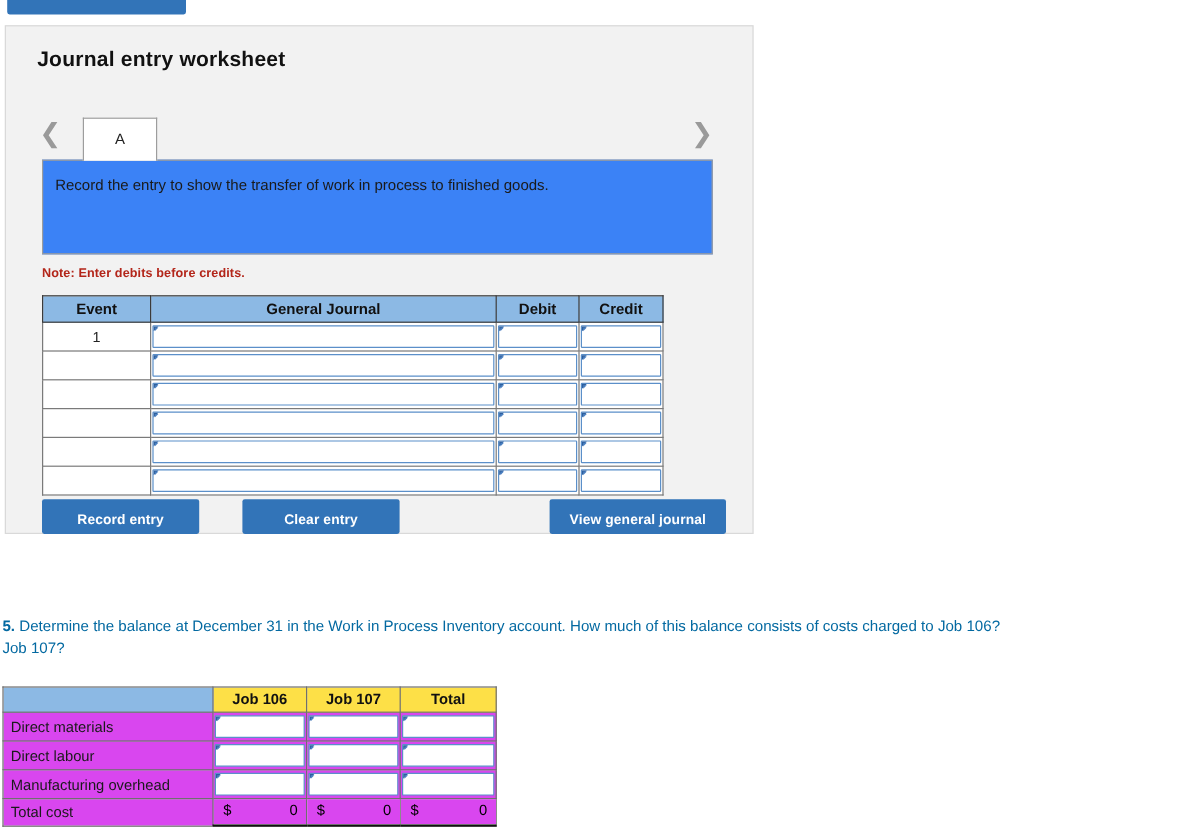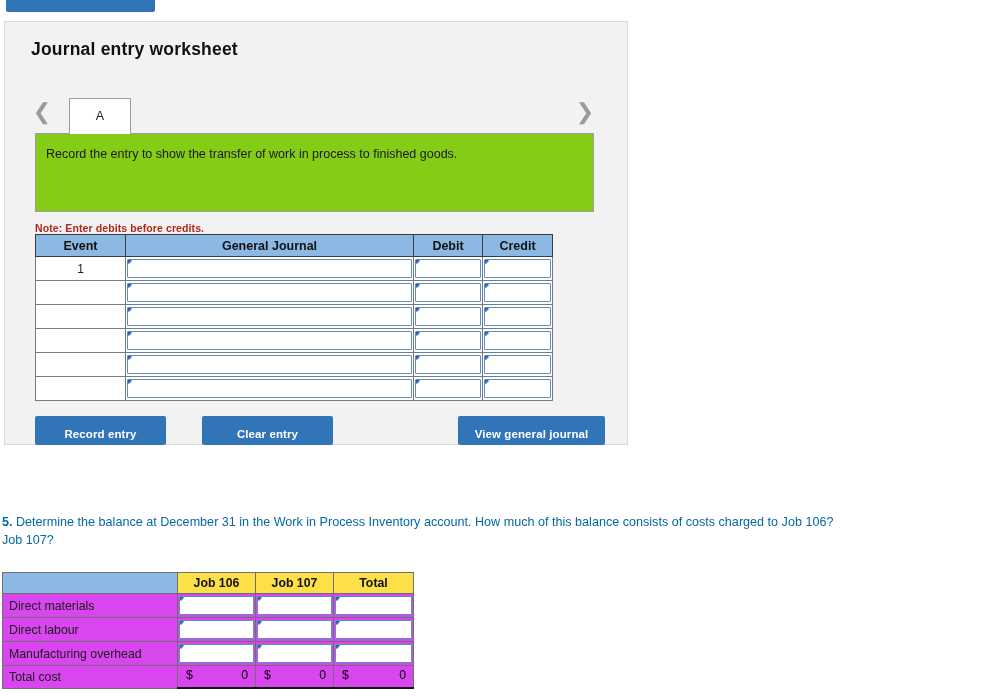--- a/index.html
+++ b/index.html
@@ -94,21 +94,21 @@
     cursor: pointer;
   }
 
   
   .instruction-box {
     position: absolute;
     left: 30px;
     top: 111px;
     width: 559px;
     height: 79px;
-    background: #84cc16;
+    background: #3b82f6;
     border: 1px solid #9d9d9d;
     box-sizing: border-box;
     padding: 12px 10px 0 10px;
     font-size: 12.5px;
     color: #1a1a1a;
     line-height: 1.4;
   }
 
   .note {
     position: absolute;
@@ -117,21 +117,21 @@
     font-size: 10.5px;
     font-weight: bold;
     color: #b3261a;
     letter-spacing: 0.1px;
   }
 
   
   .jtable {
     position: absolute;
     left: 30px;
-    top: 212px;
+    top: 224px;
     border-collapse: collapse;
     table-layout: fixed;
     font-size: 12px;
     border-radius: 22px;
   }
   .jtable th {
     background: #8cb9e4;
     border: 1px solid #3b3b3b;
     font-weight: bold;
     font-size: 12.5px;

